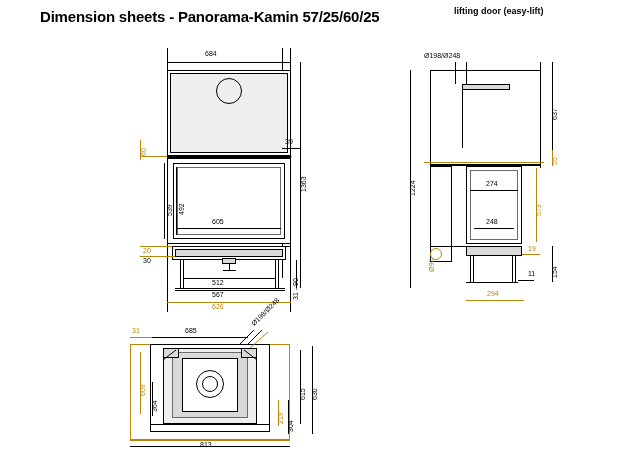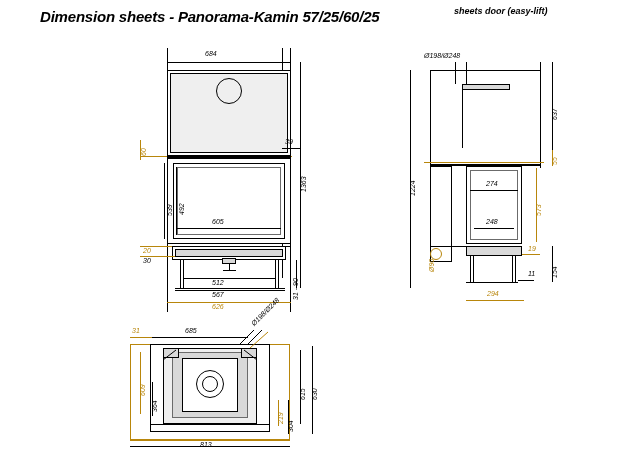--- a/index.html
+++ b/index.html
@@ -4,21 +4,21 @@
 <style>
   html,body{margin:0;padding:0;}
   body{
     width:624px;height:460px;
     background:#ffffff;
     font-family:"Liberation Sans", sans-serif;
     color:#000;
     overflow:hidden;
     position:relative;
   }
-  #root{position:relative;width:624px;height:460px;font-style:italic;}
+  #root{position:relative;width:624px;height:460px;}
 
   .title{
     position:absolute;
     left:40px; top:8px;
     font-size:15px;
     font-weight:bold;
     letter-spacing:-0.2px;
     white-space:nowrap;
   }
   .subtitle{
@@ -66,21 +66,21 @@
   .circy{position:absolute;border:1px solid #b8860b;border-radius:50%;box-sizing:border-box;}
 
   svg.overlay{position:absolute;left:0;top:0;width:624px;height:460px;pointer-events:none;}
 </style>
 </head>
 <body>
 
 <div id="root">
 
   <div class="title">Dimension sheets - Panorama-Kamin 57/25/60/25</div>
-  <div class="subtitle">sheets door (easy-lift)</div>
+  <div class="subtitle">lifting door (easy-lift)</div>
 
   <div>
 
     <div class="ln v" style="left:167px;top:48px;height:264px;"></div>
     <div class="ln v" style="left:290px;top:48px;height:264px;"></div>
     <div class="ln v" style="left:282px;top:48px;height:230px;"></div>
 
     <div class="ln h" style="left:167px;top:62px;width:124px;"></div>
     <div class="dim" style="left:205px;top:50px;">684</div>
 

